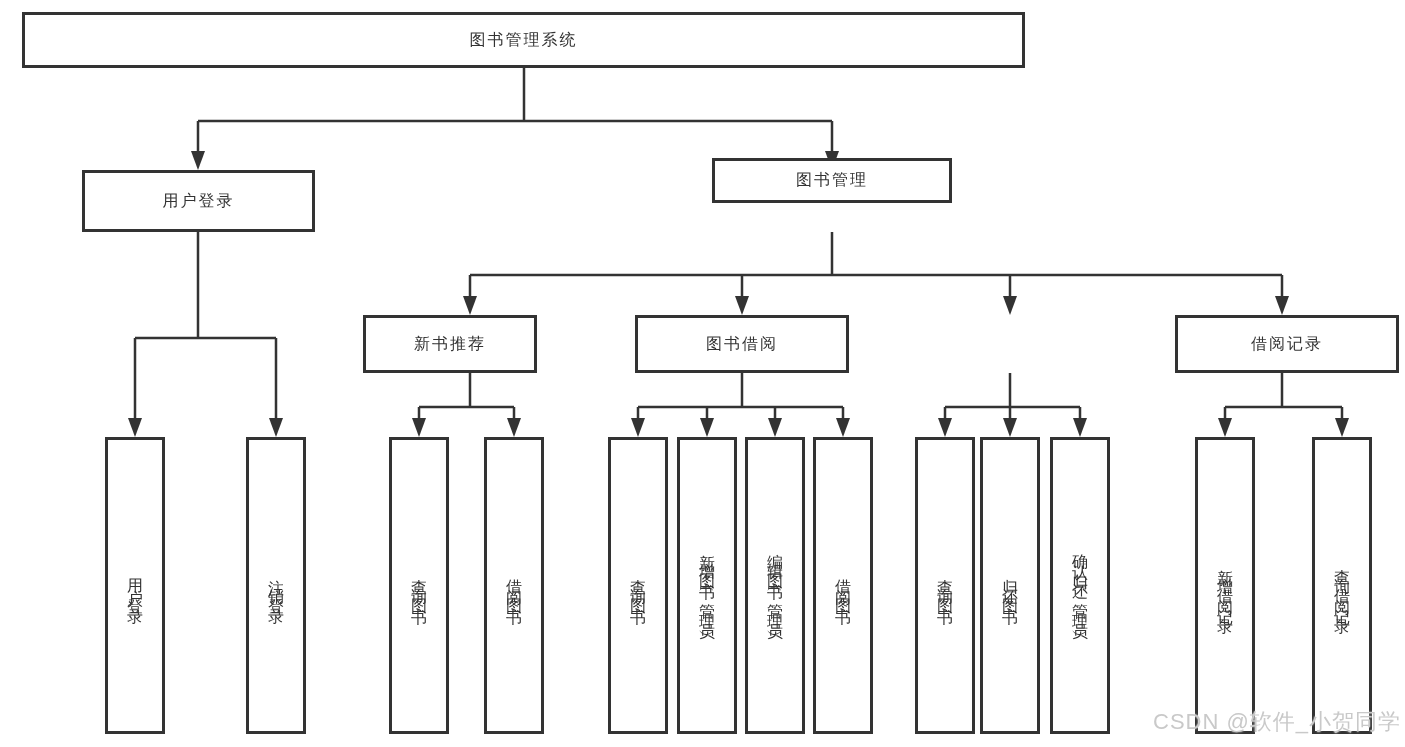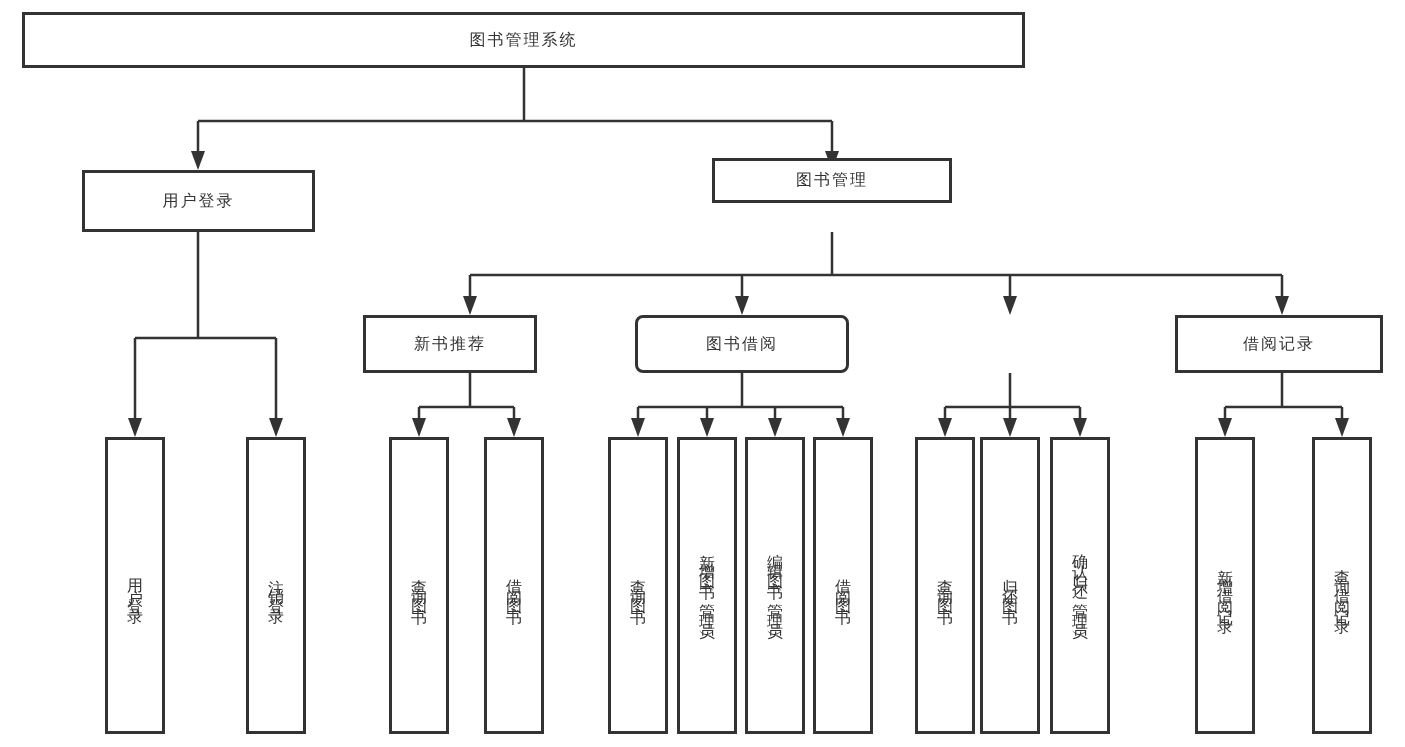--- a/index.html
+++ b/index.html
@@ -101,24 +101,24 @@
   <div class="node" style="left:82px; top:170px; width:233px; height:62px;">
     <span class="lbl">用户登录</span>
   </div>
   <div class="node" style="left:712px; top:158px; width:240px; height:45px;">
     <span class="lbl">图书管理</span>
   </div>
 
   <div class="node" style="left:363px; top:315px; width:174px; height:58px;">
     <span class="lbl">新书推荐</span>
   </div>
-  <div class="node" style="left:635px; top:315px; width:214px; height:58px;border-radius:8px;">
+  <div class="node" style="left:635px; top:315px; width:214px; height:58px;">
     <span class="lbl">图书借阅</span>
   </div>
-  <div class="node" style="left:1175px; top:315px; width:208px; height:58px;">
+  <div class="node" style="left:1175px; top:315px; width:224px; height:58px;">
     <span class="lbl">借阅记录</span>
   </div>
 
   <div class="node vert" style="left:105px; top:437px; width:60px; height:297px;">
     <span class="lbl">用户登录</span>
   </div>
   <div class="node vert" style="left:246px; top:437px; width:60px; height:297px;">
     <span class="lbl">注销登录</span>
   </div>
 
@@ -152,14 +152,15 @@
     <span class="lbl">确认归还（管理员）</span>
   </div>
 
   <div class="node vert" style="left:1195px; top:437px; width:60px; height:297px;">
     <span class="lbl">新增借阅记录</span>
   </div>
   <div class="node vert" style="left:1312px; top:437px; width:60px; height:297px;">
     <span class="lbl">查询借阅记录</span>
   </div>
 
+  <div class="watermark">CSDN @软件_小贺同学</div>
 
 </div>
 
 </body></html>

